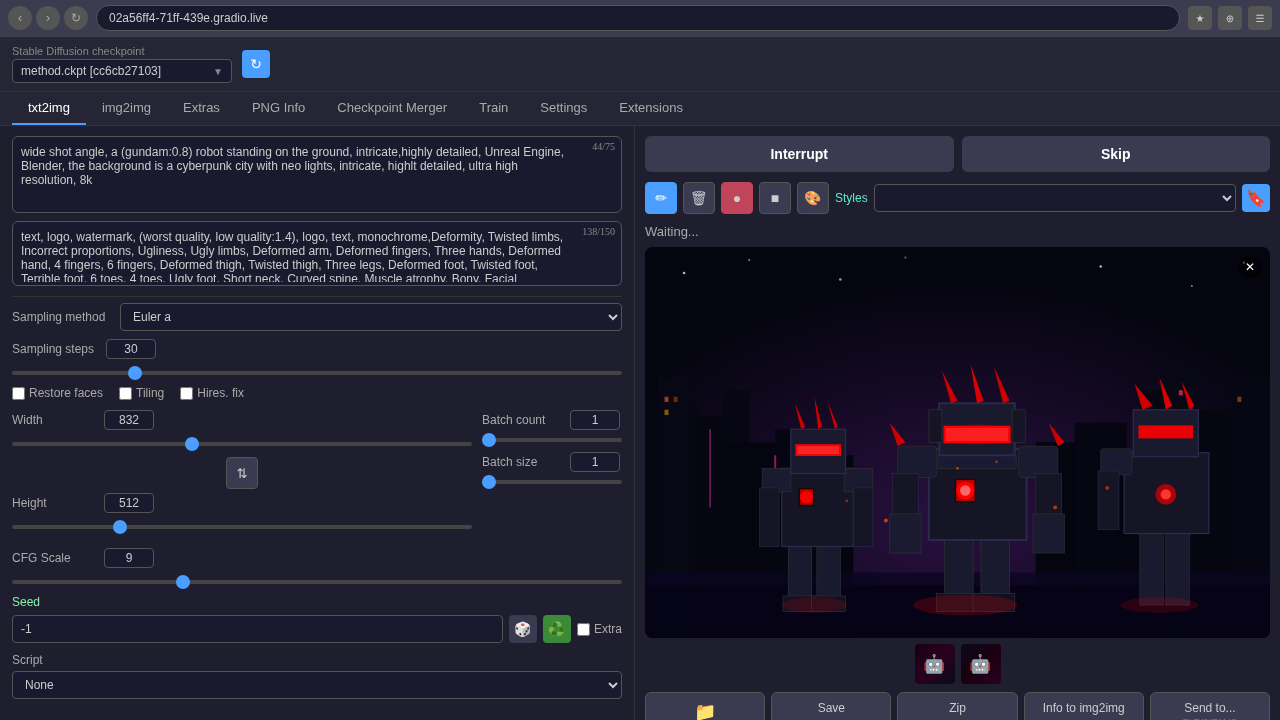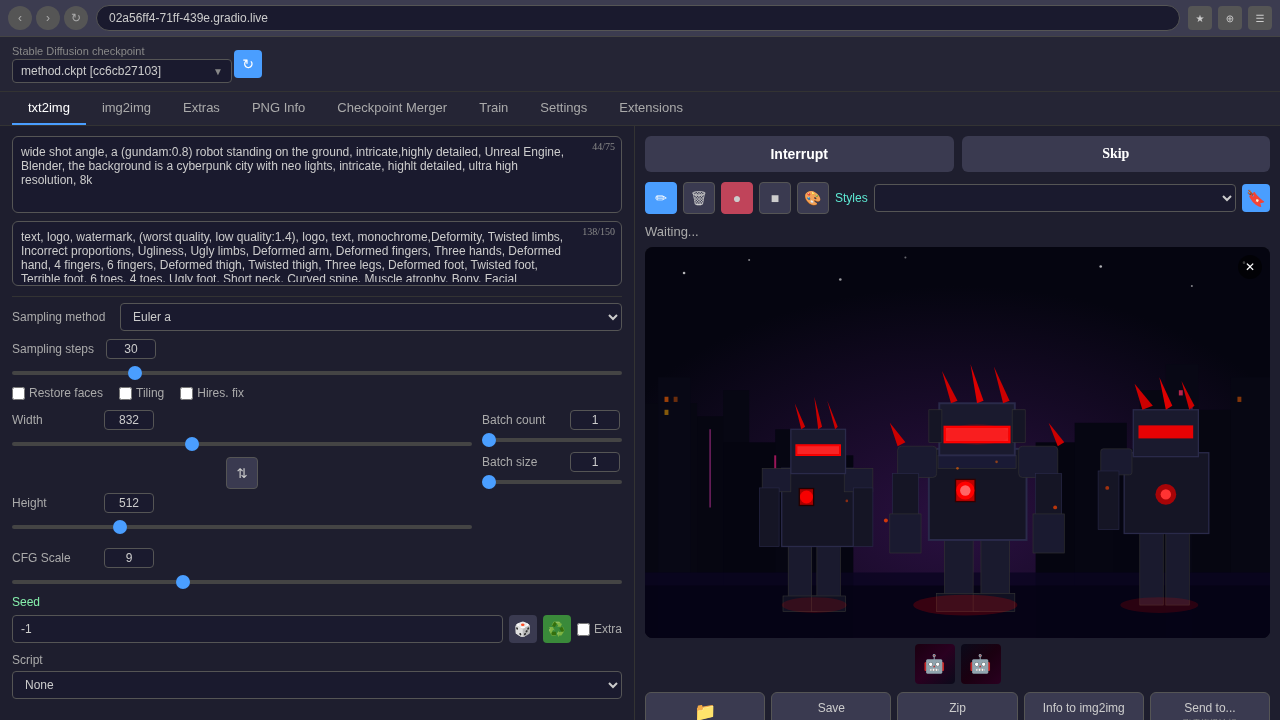--- a/index.html
+++ b/index.html
@@ -79,21 +79,21 @@
       min-height: calc(720px - 36px);
     }
 
     
     .top-bar {
       background: #252535;
       padding: 8px 12px;
       border-bottom: 1px solid #333;
       display: flex;
       align-items: center;
-      gap: 2px;
+      gap: 10px;
     }
     .model-section {
       display: flex;
       flex-direction: column;
       gap: 2px;
     }
     .model-label {
       font-size: 11px;
       color: #888;
     }
@@ -223,21 +223,20 @@
       font-size: 14px;
       font-weight: bold;
     }
     .interrupt-btn {
       background: #3a3a50;
       color: #fff;
     }
     .skip-btn {
       background: #3a3a50;
       color: #fff;
-      font-family: Liberation Serif, serif;
     }
 
     
     .tool-buttons {
       display: flex;
       gap: 6px;
       margin-bottom: 10px;
       align-items: center;
     }
     .tool-btn {

